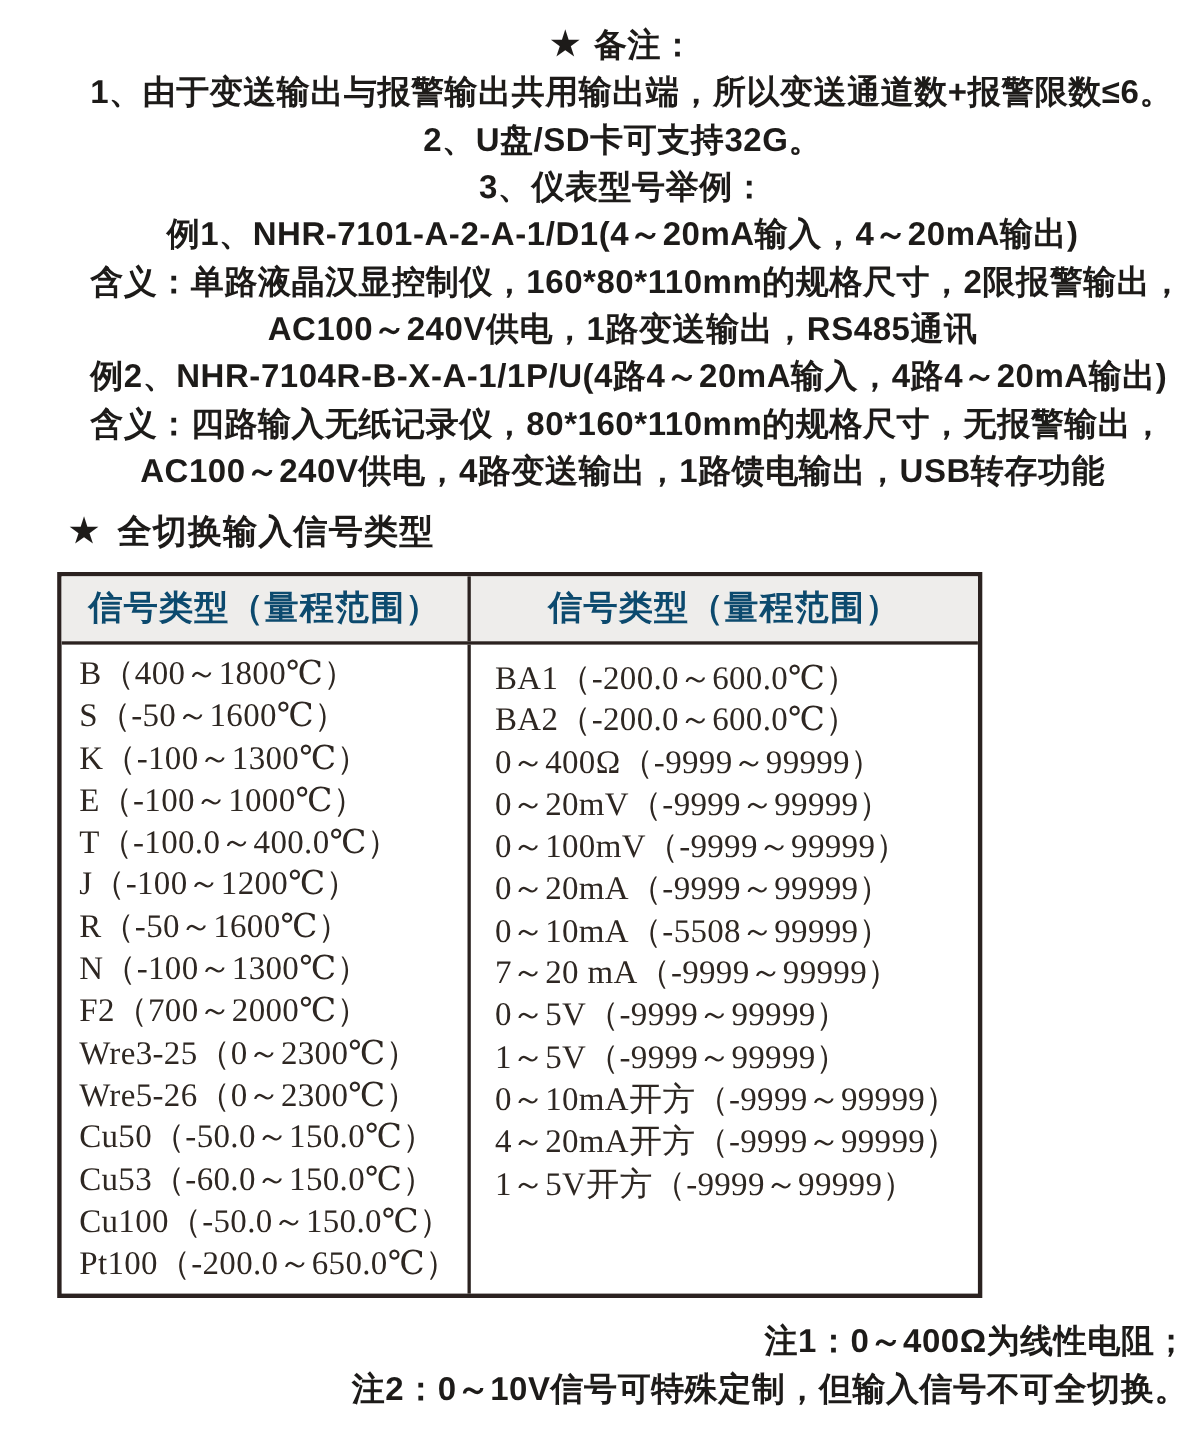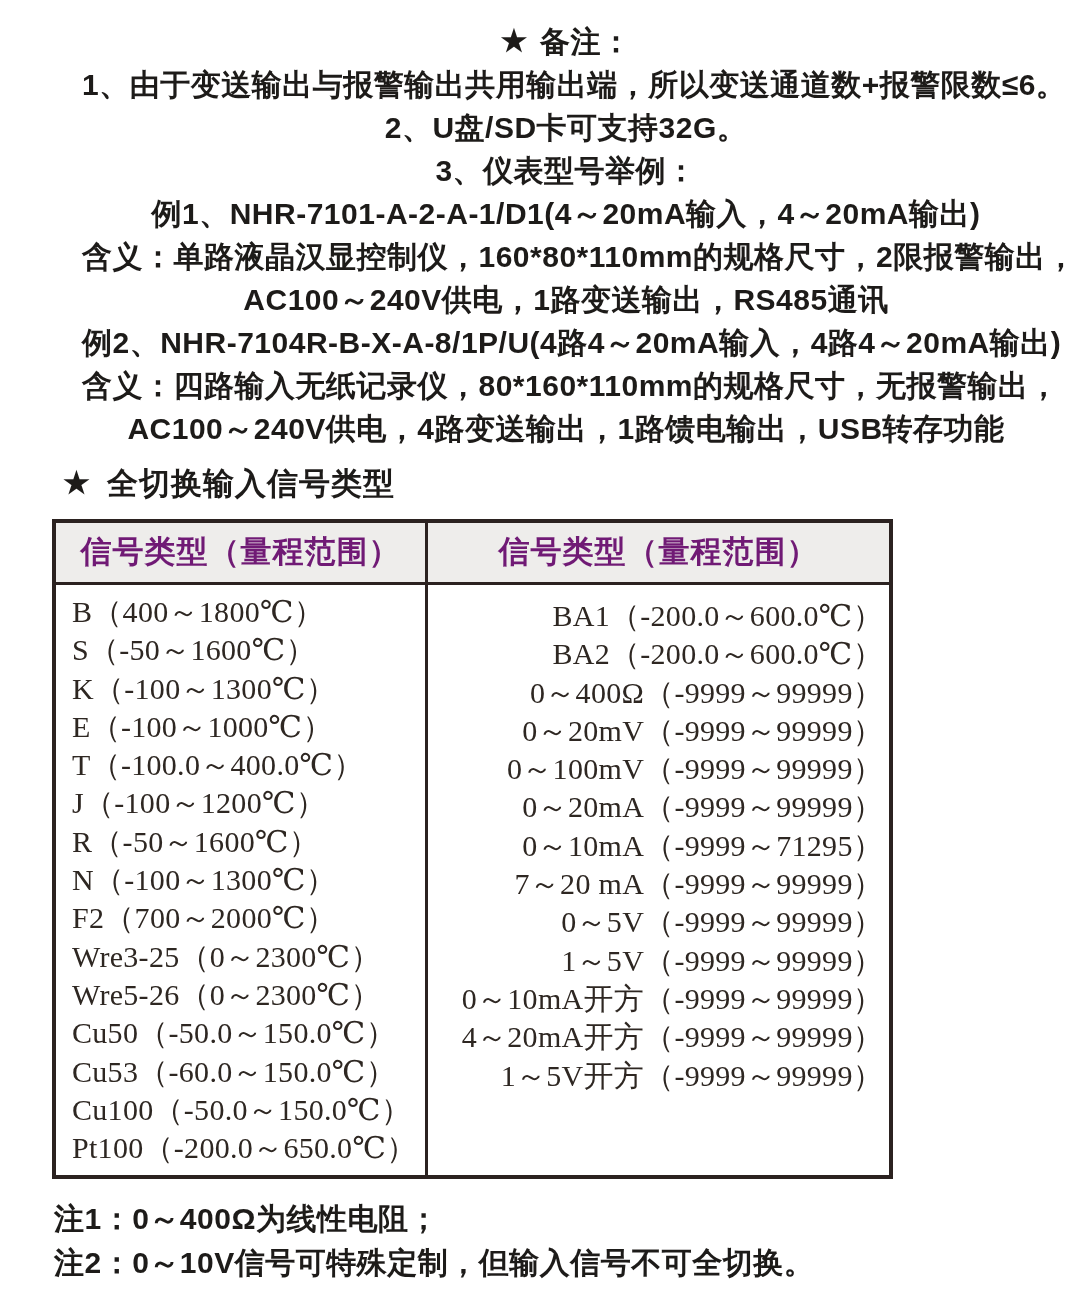--- a/index.html
+++ b/index.html
@@ -61,49 +61,49 @@
     display:flex;
     background:#eeedeb;
     border-bottom:3px solid #2b2220;
   }
   .signal-table .th{
     font-size:31px;
     font-weight:600;
     text-align:center;
     padding:8px 0 9px 0;
     letter-spacing:1px;
-    color:#701a75;
+    color:#0c4a6e;
     box-sizing:border-box;
   }
   .signal-table .th.left{width:372px;border-right:3px solid #2b2220;}
   .signal-table .th.right{flex:1;}
   .signal-table .tbody{display:flex;}
   .signal-table .col{
     box-sizing:border-box;
     font-size:30px;
   }
   .signal-table .col.left{
     width:372px;
     border-right:3px solid #2b2220;
     padding:8px 6px 8px 16px;
   }
   .signal-table .col.right{
     flex:1;
     padding:12px 6px 8px 22px;
-    text-align:right;
   }
   .signal-table .row{
     line-height:38.3px;
     white-space:nowrap;
     letter-spacing:0.3px;
   }
   
   .footnotes{
     margin-top:18px;
     margin-left:54px;
+    text-align:right;
   }
   .footnotes .line{
     font-size:30px;
     line-height:44px;
     font-weight:600;
     letter-spacing:0.5px;
     white-space:nowrap;
   }
 </style>
 </head>
@@ -114,21 +114,21 @@
   <div class="notes-block">
     <div class="line">
       <span class="star">★</span><span>备注：</span>
     </div>
     <div class="line">1、由于变送输出与报警输出共用输出端，所以变送通道数+报警限数≤6。</div>
     <div class="line">2、U盘/SD卡可支持32G。</div>
     <div class="line">3、仪表型号举例：</div>
     <div class="line">例1、NHR-7101-A-2-A-1/D1(4～20mA输入，4～20mA输出)</div>
     <div class="line">含义：单路液晶汉显控制仪，160*80*110mm的规格尺寸，2限报警输出，</div>
     <div class="line">AC100～240V供电，1路变送输出，RS485通讯</div>
-    <div class="line">例2、NHR-7104R-B-X-A-8/1P/U(4路4～20mA输入，4路4～20mA输出)</div>
+    <div class="line">例2、NHR-7104R-B-X-A-1/1P/U(4路4～20mA输入，4路4～20mA输出)</div>
     <div class="line">含义：四路输入无纸记录仪，80*160*110mm的规格尺寸，无报警输出，</div>
     <div class="line">AC100～240V供电，4路变送输出，1路馈电输出，USB转存功能</div>
   </div>
 
   <div class="section-heading">
     <span class="star">★</span><span>全切换输入信号类型</span>
   </div>
 
   <div class="signal-table">
     <div class="thead">
@@ -153,21 +153,21 @@
         <div class="row">Cu100（-50.0～150.0℃）</div>
         <div class="row">Pt100（-200.0～650.0℃）</div>
       </div>
       <div class="col right">
         <div class="row">BA1（-200.0～600.0℃）</div>
         <div class="row">BA2（-200.0～600.0℃）</div>
         <div class="row">0～400Ω（-9999～99999）</div>
         <div class="row">0～20mV（-9999～99999）</div>
         <div class="row">0～100mV（-9999～99999）</div>
         <div class="row">0～20mA（-9999～99999）</div>
-        <div class="row">0～10mA（-9999～71295）</div>
+        <div class="row">0～10mA（-5508～99999）</div>
         <div class="row">7～20 mA（-9999～99999）</div>
         <div class="row">0～5V（-9999～99999）</div>
         <div class="row">1～5V（-9999～99999）</div>
         <div class="row">0～10mA开方（-9999～99999）</div>
         <div class="row">4～20mA开方（-9999～99999）</div>
         <div class="row">1～5V开方（-9999～99999）</div>
       </div>
     </div>
   </div>
 

